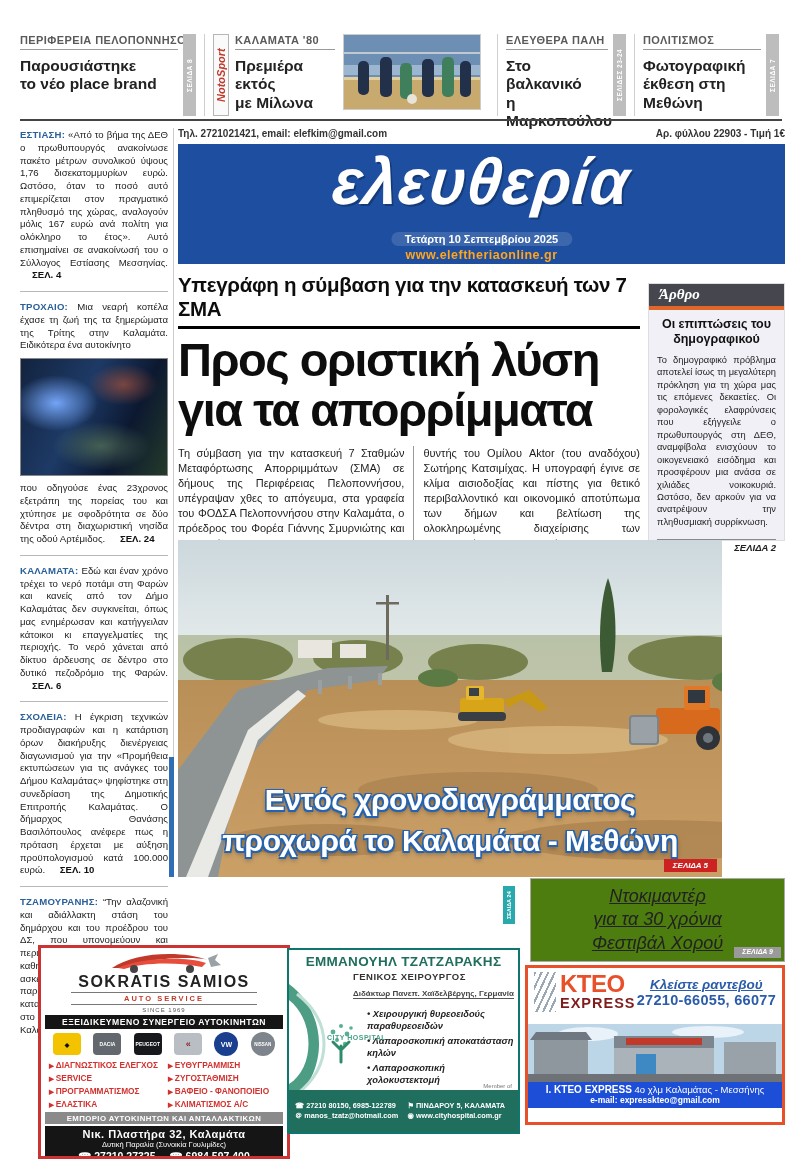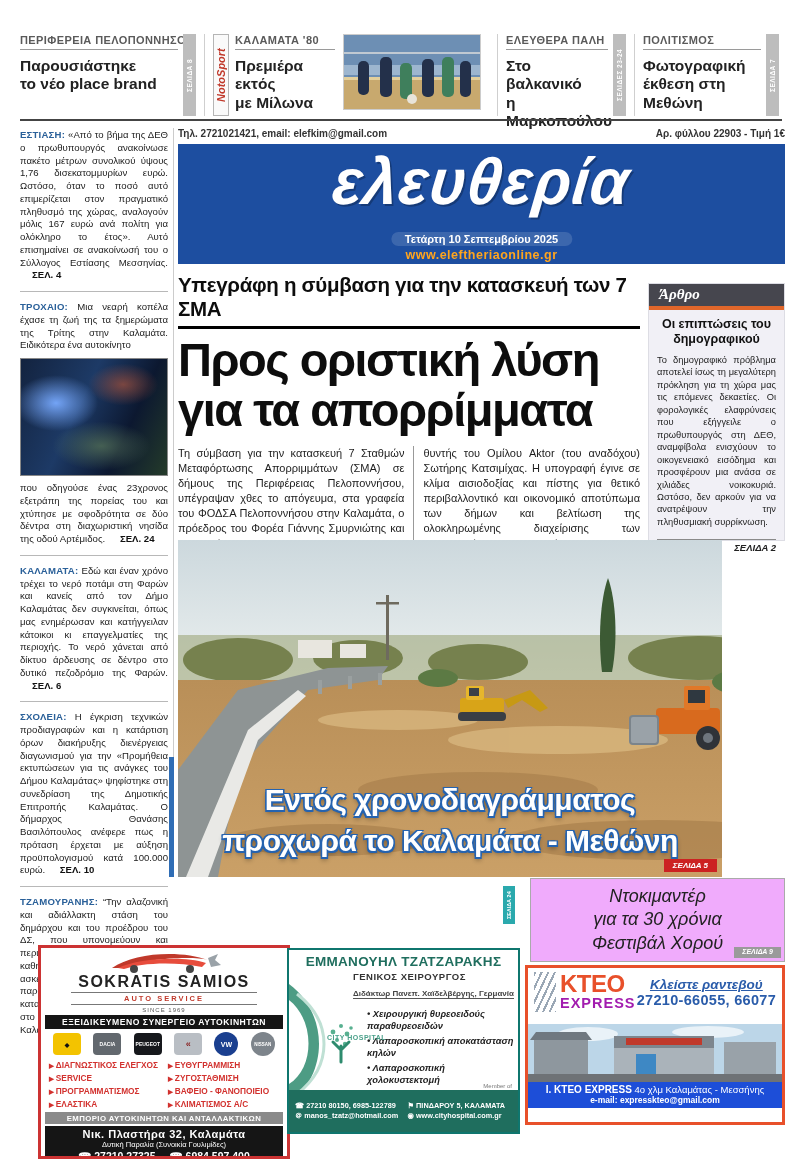--- a/index.html
+++ b/index.html
@@ -79,23 +79,23 @@
     text-shadow:-1.5px -1.5px 0 #2563b0, 1.5px -1.5px 0 #2563b0, -1.5px 1.5px 0 #2563b0, 1.5px 1.5px 0 #2563b0, 0 3px 5px rgba(0,0,0,.45); }
   .photo-tab { position:absolute; right:5px; bottom:5px; background:#cc2222; color:#fff; font-size:8px; font-weight:bold; font-style:italic; padding:2px 9px; }
 
   
   .bluebar { position:absolute; left:30px; top:886px; width:472px; height:38px; background:#3797cf;
              display:flex; align-items:center; justify-content:center;
              font-size:19.5px; font-weight:bold; font-style:italic; color:#fff; }
   .bluebar-tab { position:absolute; left:503px; top:886px; width:12px; height:38px; background:#2aa9ad; color:#fff;
                  font-size:5.5px; font-weight:bold; writing-mode:vertical-rl; transform:rotate(180deg);
                  display:flex; align-items:center; justify-content:center; }
-  .docbox { position:absolute; left:530px; top:878px; width:255px; height:84px; border:1px solid #aaa; background:#f0abfc;
+  .docbox { position:absolute; left:530px; top:878px; width:255px; height:84px; border:1px solid #aaa; background:#4d7c0f;
             display:flex; flex-direction:column; align-items:center; justify-content:center;
-            font-style:italic; font-size:18px; line-height:1.28; color:#222; }
+            font-style:italic; font-size:18px; line-height:1.28; color:#222;text-decoration:underline; }
   .docbox-tab { position:absolute; right:3px; bottom:3px; background:#9a9a9a; color:#fff; font-size:7px; font-weight:bold; font-style:italic; padding:1px 8px; }
 
   
   .ad1 { position:absolute; left:38px; top:945px; width:252px; height:214px; border:3px solid #cc3333; background:#fff; padding:2px 4px; overflow:hidden; }
   .ad1 .carlogo { display:block; margin:0 auto; }
   .ad1 .name { text-align:center; font-size:16px; font-weight:800; letter-spacing:1.5px; color:#222; line-height:1; }
   .ad1 .autoservice { text-align:center; font-size:7.5px; font-weight:bold; letter-spacing:2px; color:#c0392b; border-top:1px solid #777; border-bottom:1px solid #777; margin:2px 26px; padding:1px 0; }
   .ad1 .since { text-align:center; font-size:6px; color:#555; letter-spacing:1px; margin-bottom:2px; }
   .ad1 .blackbar { background:#151515; color:#fff; font-size:8.6px; font-weight:bold; text-align:center; letter-spacing:.5px; padding:2px 0; }
   .brands { display:flex; justify-content:space-around; align-items:center; margin:3px 2px; }
@@ -126,21 +126,21 @@
   .ad2 .greenfoot { position:absolute; left:0; right:0; bottom:0; background:#1f6e5e; color:#fff; font-size:7.3px; font-weight:bold;
                     display:grid; grid-template-columns:1fr 1fr; gap:1px 8px; padding:11px 6px; }
   .ad2 .greenfoot span { white-space:nowrap; }
 
   
   .ad3 { position:absolute; left:525px; top:965px; width:260px; height:160px; border:3px solid #e8502a; background:#fff; display:flex; flex-direction:column; overflow:hidden; }
   .ad3 .top { display:flex; align-items:center; padding:4px 6px 12px; }
   .kteo-stripes { width:22px; height:40px; margin-right:4px;
      background:repeating-linear-gradient(115deg,#9aa7b5 0 2px,transparent 2px 6px); }
   .kteo-words .k1 { font-size:24px; font-weight:800; color:#e8502a; line-height:.9; letter-spacing:-.5px; }
-  .kteo-words .k2 { font-size:14.5px; font-weight:800; color:#a21caf; letter-spacing:1px; }
+  .kteo-words .k2 { font-size:14.5px; font-weight:800; color:#7f1d1d; letter-spacing:1px; }
   .kteo-cta { margin-left:auto; text-align:center; }
   .kteo-cta .c1 { color:#2a5caa; font-weight:bold; font-style:italic; font-size:13.5px; text-decoration:underline; }
   .kteo-cta .c2 { color:#2a5caa; font-weight:800; font-size:14.5px; letter-spacing:.3px; }
   .ad3 .redfoot { background:#1d4ed8; color:#fff; text-align:center; padding:2px 0 3px; }
   .ad3 .rf1 { font-size:9.5px; } .ad3 .rf1 b { font-size:10px; }
   .ad3 .rf2 { font-size:8.5px; font-weight:bold; }
 </style>
 </head>
 <body>
 

